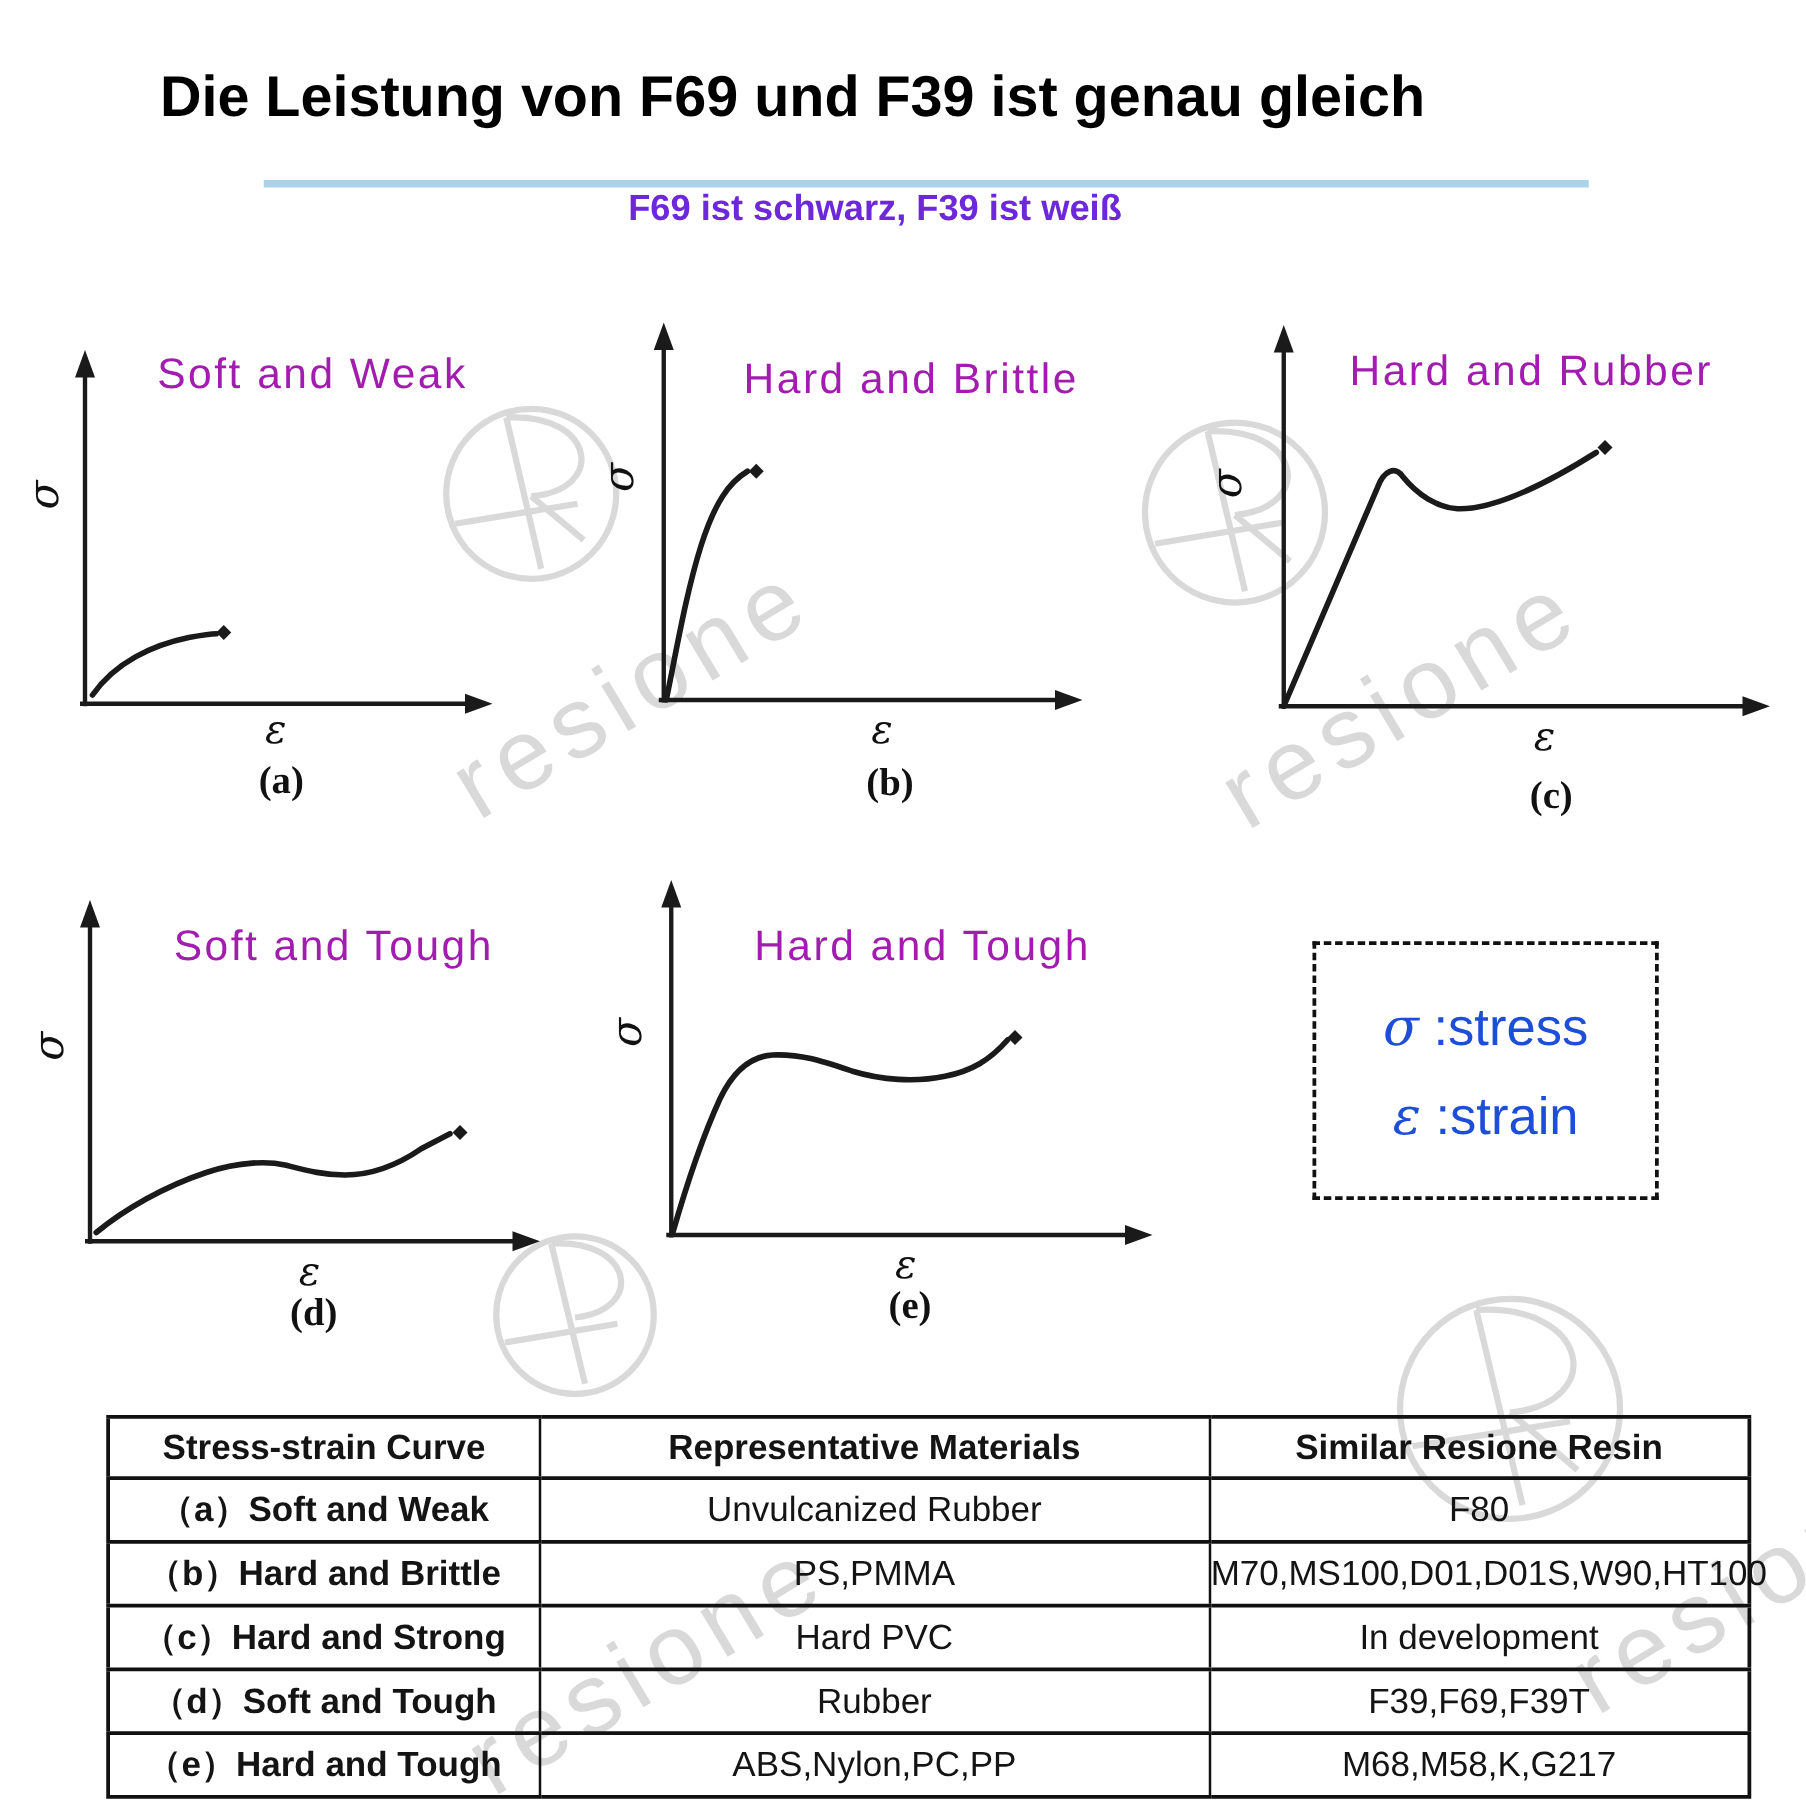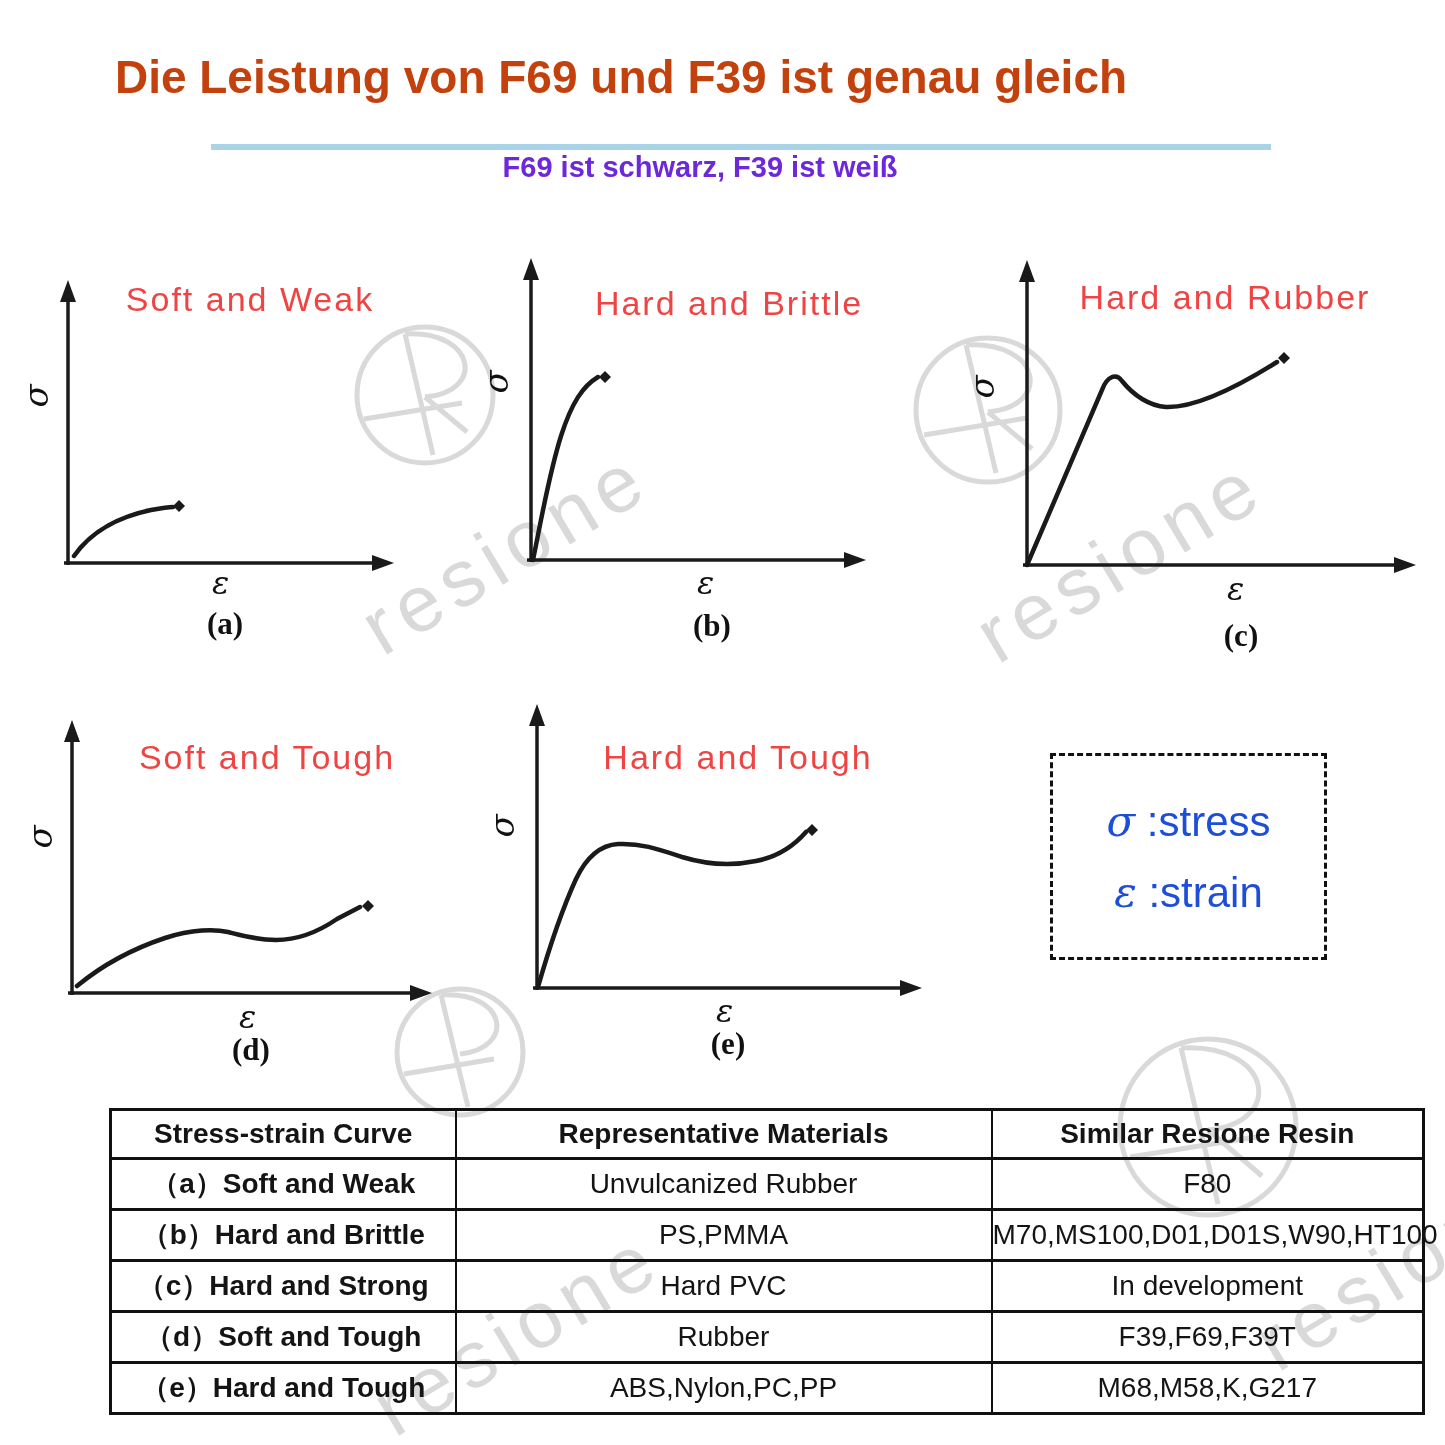--- a/index.html
+++ b/index.html
@@ -1,48 +1,48 @@
 <!DOCTYPE html>
 <html><head>
 <meta charset="utf-8">
 <style>
   html,body{margin:0;padding:0;background:#ffffff;}
   .page{position:relative;width:1445px;height:1445px;background:#ffffff;overflow:hidden;
         font-family:"Liberation Sans",sans-serif;color:#141414;}
   .abs{position:absolute;}
 
   
-  .main-title{top:50px;left:4px;width:1234px;text-align:center;font-size:46px;font-weight:bold;
-              color:#c2410c;letter-spacing:0px;}
+  .main-title{top:50px;left:17px;width:1234px;text-align:center;font-size:46px;font-weight:bold;
+              color:#000000;letter-spacing:0px;}
   .title-underline{top:144px;left:211px;width:1060px;height:6px;background:#a9d4e7;}
   .subtitle{top:151px;left:0;width:1400px;text-align:center;font-size:29px;font-weight:bold;color:#6d28d9;}
 
   
   .chart{position:absolute;}
   .chart svg{position:absolute;left:0;top:0;}
-  .chart-title{position:absolute;text-align:center;font-size:34px;letter-spacing:2px;color:#ef4444;white-space:nowrap;}
+  .chart-title{position:absolute;text-align:center;font-size:34px;letter-spacing:2px;color:#a21caf;white-space:nowrap;}
   .sigma-label{position:absolute;font-size:34px;font-style:italic;font-family:"DejaVu Serif",serif;
                transform:rotate(-90deg);color:#111;}
   .epsilon-label{position:absolute;font-size:32px;font-style:italic;font-family:"DejaVu Serif",serif;color:#111;}
   .caption{position:absolute;width:100px;text-align:center;font-size:31px;font-weight:bold;
            font-family:"Liberation Serif",serif;color:#111;}
 
   .axis{stroke:#1a1a1a;stroke-width:3.5;fill:none;}
   .curve{stroke:#1a1a1a;stroke-width:4.5;fill:none;stroke-linecap:round;}
   .arrow{fill:#1a1a1a;stroke:none;}
   .enddot{fill:#1a1a1a;stroke:none;}
 
   
   .legend-box{left:1050px;top:753px;width:277px;height:207px;border:3px dashed #111;box-sizing:border-box;
               display:flex;flex-direction:column;justify-content:center;align-items:center;gap:22px;}
   .legend-line{font-size:42px;color:#1d4ed8;white-space:nowrap;}
   .greek{font-style:italic;font-family:"DejaVu Serif",serif;}
 
   
-  .mat-table{left:85px;top:1108px;margin-left:24px;}
+  .mat-table{left:85px;top:1132px;}
   table{border-collapse:collapse;table-layout:fixed;width:1313px;background:transparent;}
   td,th{border:2px solid #111;border-top-width:3px;border-bottom-width:3px;text-align:center;
         vertical-align:middle;padding:0;}
   table{border:3px solid #111;}
   th{height:46px;font-size:28px;font-weight:bold;}
   td{height:48px;font-size:28px;font-weight:normal;}
   td.curve-col{font-weight:bold;}
 
   
   .wm{pointer-events:none;}

